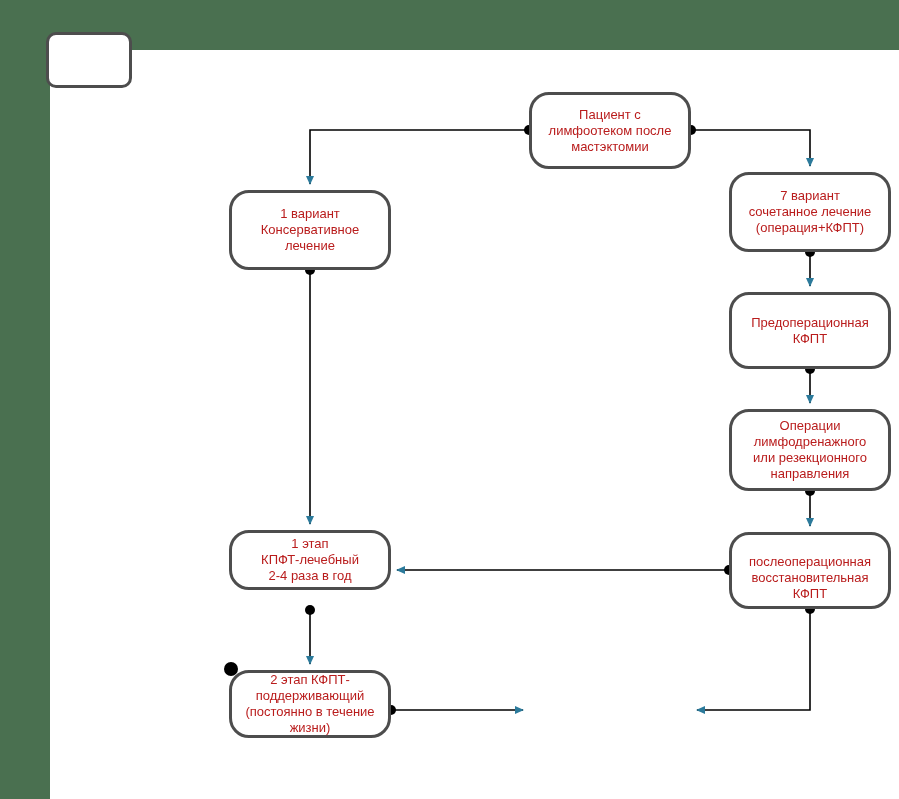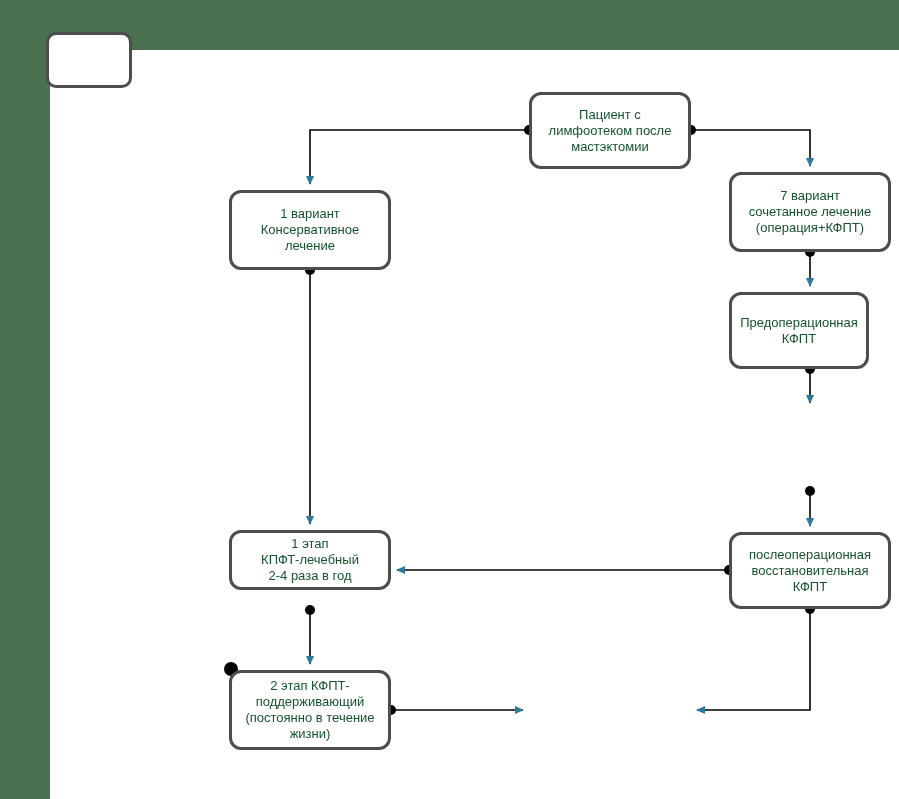--- a/index.html
+++ b/index.html
@@ -48,27 +48,27 @@
     left: 0;
     top: 0;
     width: 899px;
     height: 799px;
     overflow: visible;
   }
   .node {
     position: absolute;
     box-sizing: border-box;
     border: 3px solid #4d4d4d;
-    border-radius: 12px;
+    border-radius: 20px;
     background: #ffffff;
     display: flex;
     align-items: center;
     justify-content: center;
     text-align: center;
-    color: #14532d;
+    color: #b91c1c;
     font-size: 13px;
     line-height: 16px;
     padding: 4px 8px;
   }
   .node .label {
     white-space: pre-line;
     display: block;
   }
   .stub-box {
     position: absolute;
@@ -145,39 +145,45 @@
 Консервативное
 лечение</span>
   </div>
 
   <div class="node" style="left:729px; top:172px; width:162px; height:80px;">
     <span class="label">7 вариант
 сочетанное лечение
 (операция+КФПТ)</span>
   </div>
 
-  <div class="node" style="left:729px; top:292px; width:140px; height:77px;">
+  <div class="node" style="left:729px; top:292px; width:162px; height:77px;">
     <span class="label">Предоперационная
 КФПТ</span>
   </div>
 
+  <div class="node" style="left:729px; top:409px; width:162px; height:82px;">
+    <span class="label">Операции
+лимфодренажного
+или резекционного
+направления</span>
+  </div>
 
-  <div class="node" style="left:729px; top:532px; width:162px; height:77px;">
+  <div class="node" style="left:729px; top:532px; width:162px; height:77px;align-items:flex-end;">
     <span class="label">послеоперационная
 восстановительная
 КФПТ</span>
   </div>
 
   <div class="node" style="left:229px; top:530px; width:162px; height:60px;">
     <span class="label">1 этап
 КПФТ-лечебный
 2-4 раза в год</span>
   </div>
 
-  <div class="node" style="left:229px; top:670px; width:162px; height:80px;">
+  <div class="node" style="left:229px; top:670px; width:162px; height:68px;">
     <span class="label">2 этап КФПТ-
 поддерживающий
 (постоянно в течение
 жизни)</span>
   </div>
 
 
 </div>
 
 </body></html>

